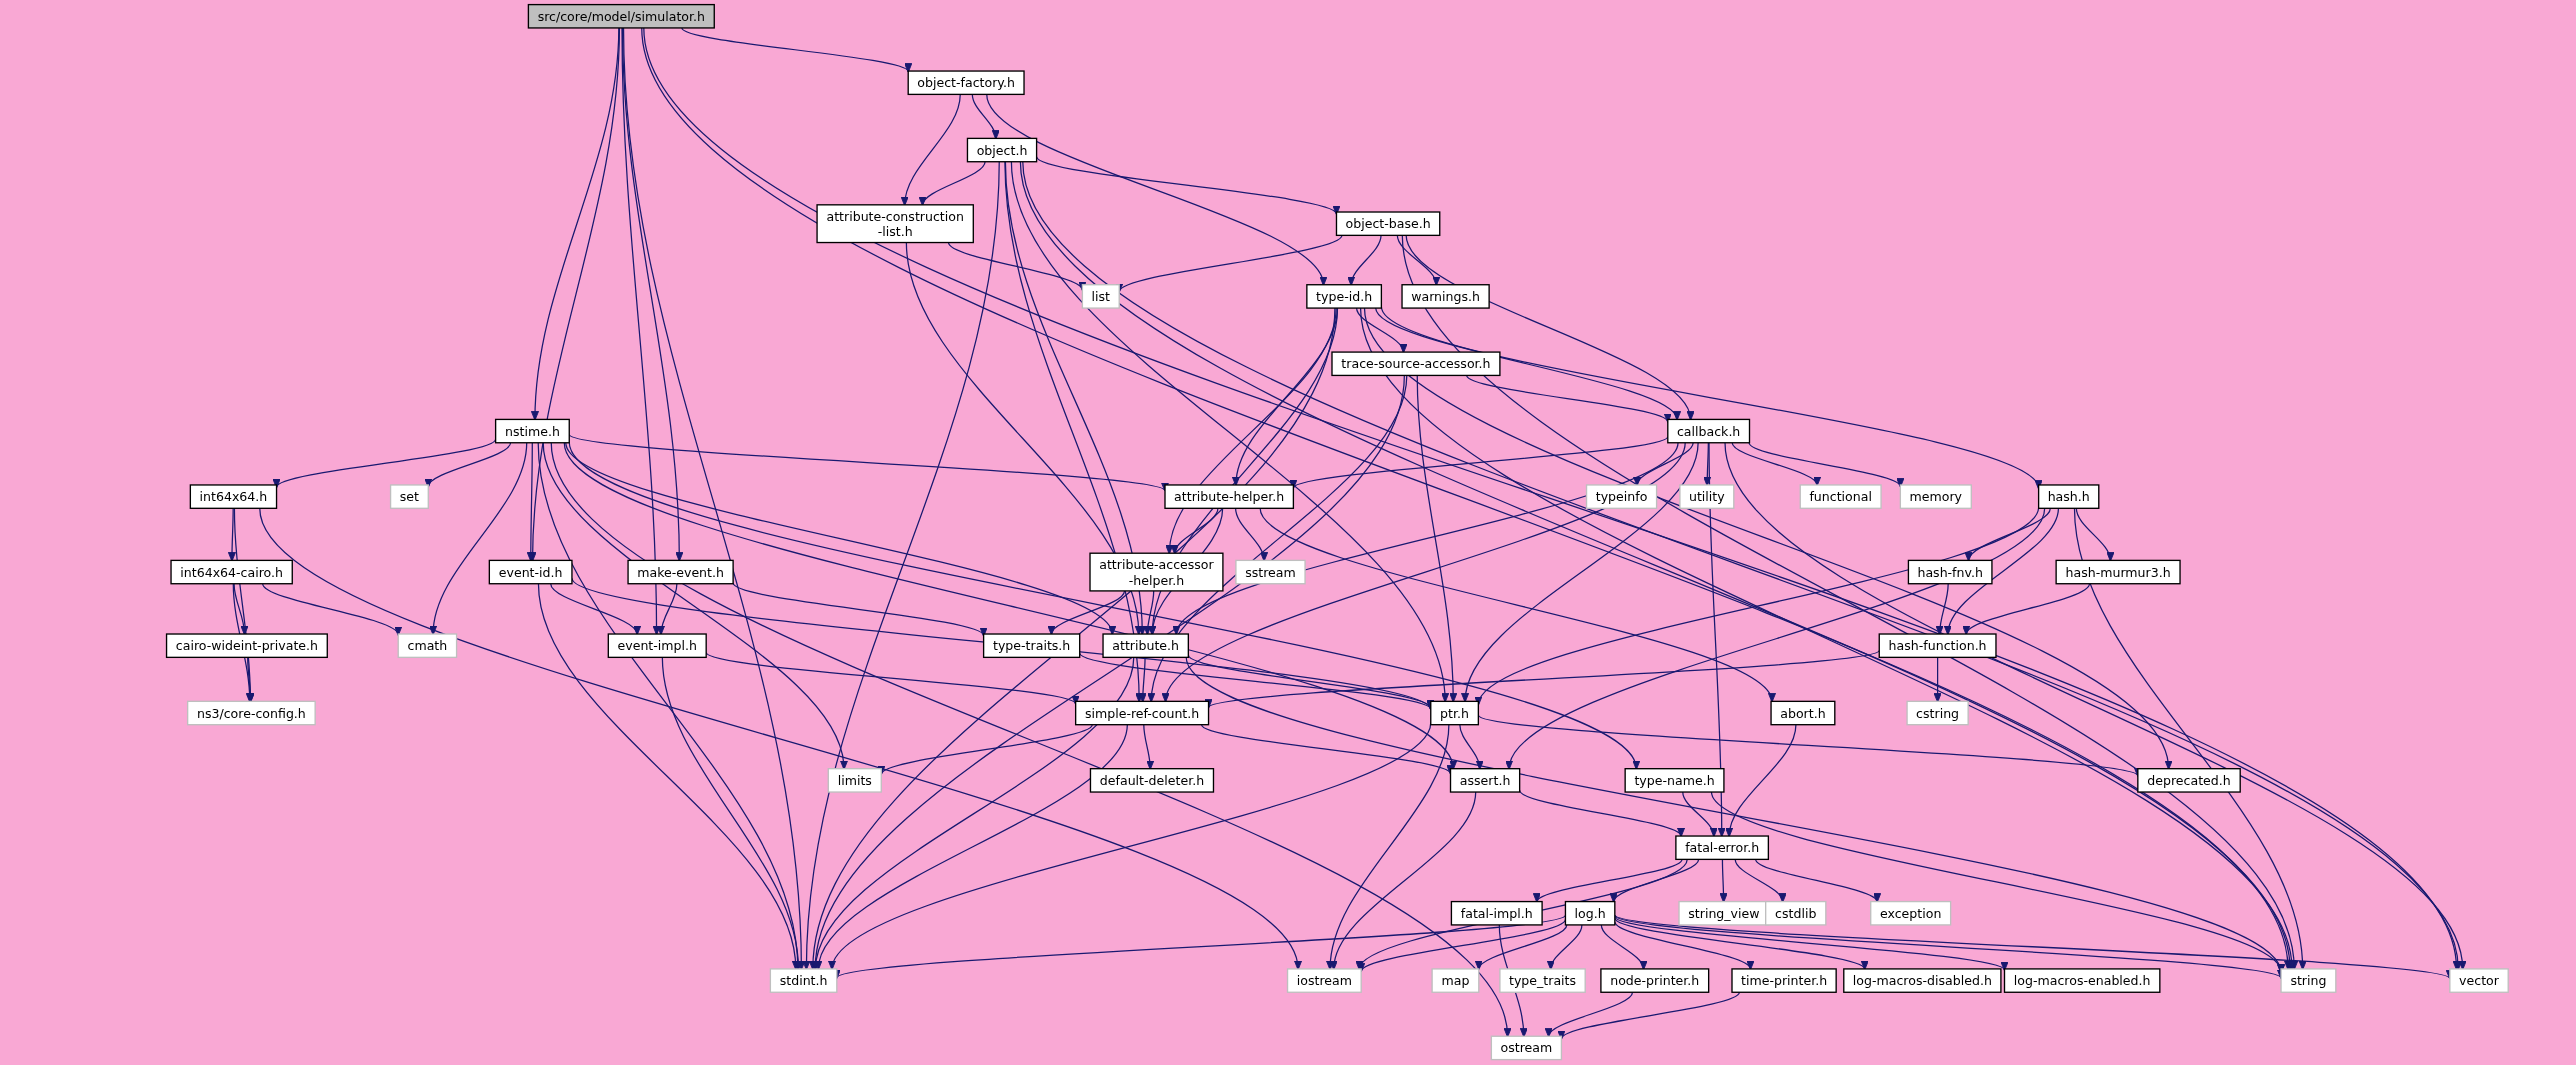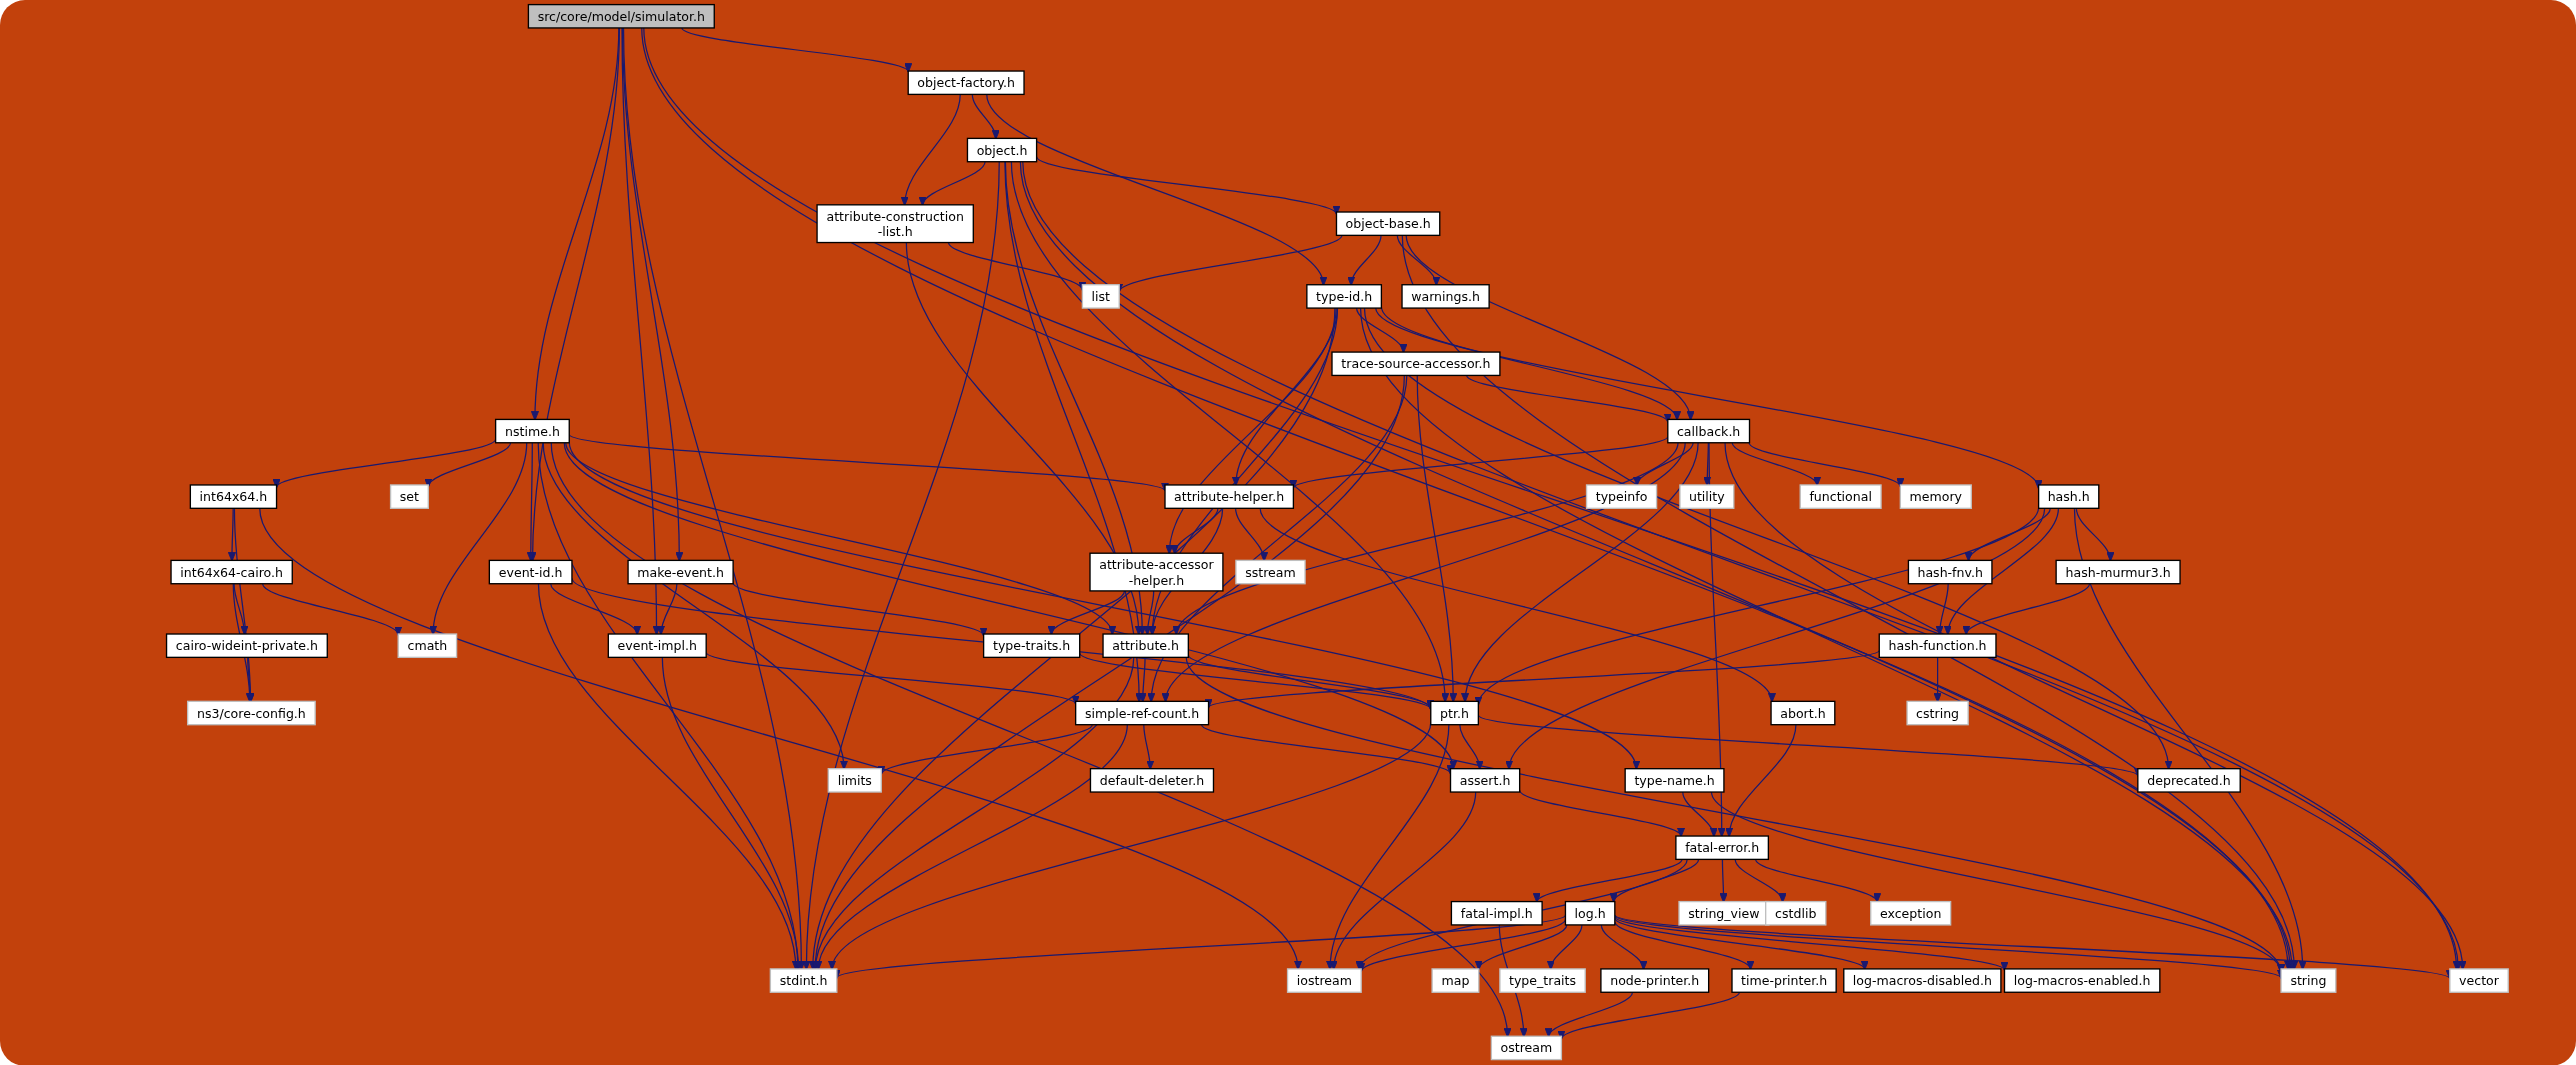--- a/index.html
+++ b/index.html
@@ -1,16 +1,16 @@
 <!DOCTYPE html>
 <html style="font-size:14.4px"><head>
 <meta charset="utf-8">
 <style>
   html,body{margin:0;padding:0;background:#fff;}
-  #wrap{position:relative;width:2576px;height:1066px;overflow:hidden;background:#c2410c;border-radius:25px;}
+  #wrap{position:relative;width:2576px;height:1066px;overflow:hidden;background:#f9a8d4;}
   svg{position:absolute;left:0;top:0;}
   .node rect{stroke-width:1.5;}
   .node.local rect{fill:#fff;stroke:#000;}
   .node.sys rect{fill:#fff;stroke:#bfbfbf;}
   .node.root rect{fill:#bfbfbf;stroke:#000;}
   .node text{font-family:"DejaVu Sans",sans-serif;font-size:14px;fill:#000;}
   .node.sys text{fill:#000;}
   .edge{fill:none;stroke:#191970;stroke-width:1.4;}
   .arrow{fill:#191970;stroke:#191970;}
 </style>

